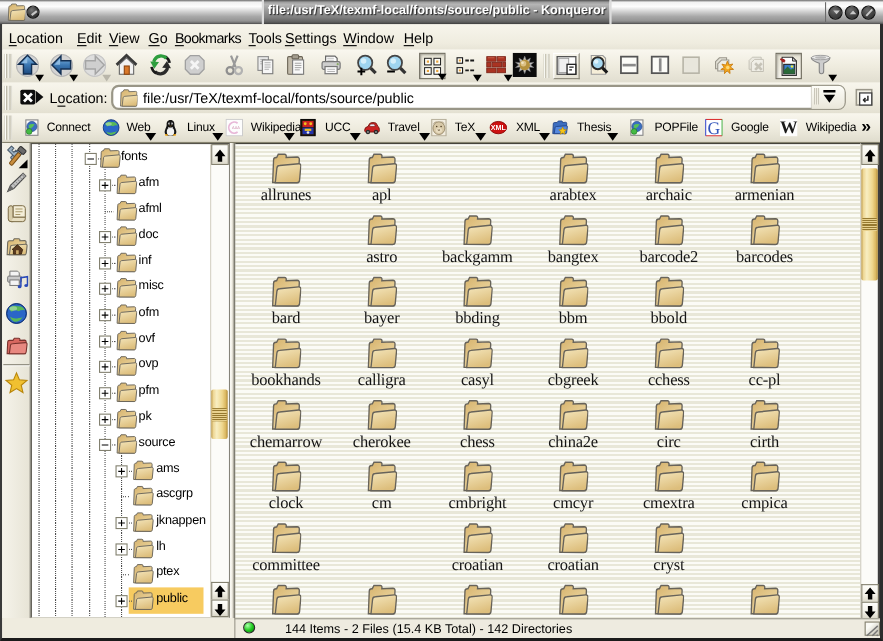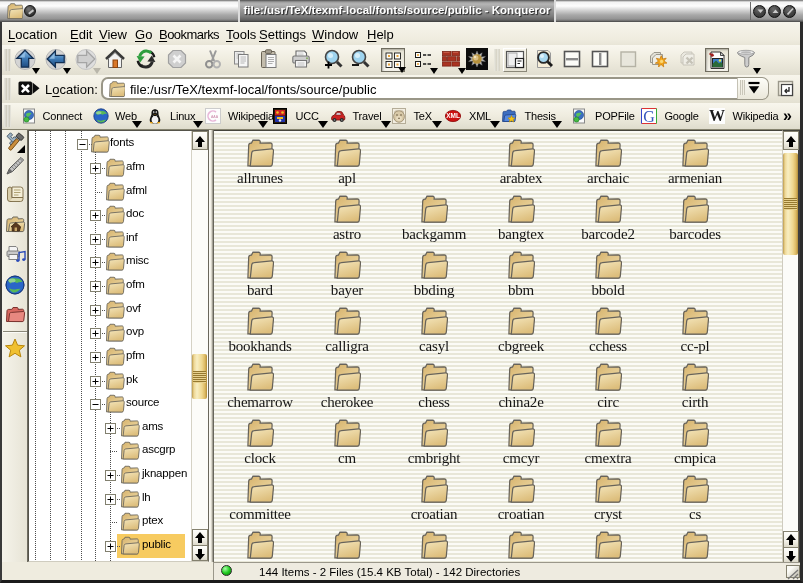--- a/index.html
+++ b/index.html
@@ -954,26 +954,20 @@
           <use href="#folder"></use>
         </svg>
         <div class="lab">croatian</div>
       </div>
       <div class="cell" style="left:350px;top:343px">
         <svg width="28" height="30" viewBox="3 2 25 25" preserveAspectRatio="none">
           <use href="#folder"></use>
         </svg>
         <div class="lab">cryst</div>
       </div>
-      <div class="cell" style="left:437px;top:343px">
-        <svg width="28" height="30" viewBox="3 2 25 25" preserveAspectRatio="none">
-          <use href="#folder"></use>
-        </svg>
-        <div class="lab">cs</div>
-      </div>
       <div class="cell" style="left:2px;top:399px">
         <svg width="28" height="30" viewBox="3 2 25 25" preserveAspectRatio="none">
           <use href="#folder"></use>
         </svg>
       </div>
       <div class="cell" style="left:89px;top:399px">
         <svg width="28" height="30" viewBox="3 2 25 25" preserveAspectRatio="none">
           <use href="#folder"></use>
         </svg>
       </div>

